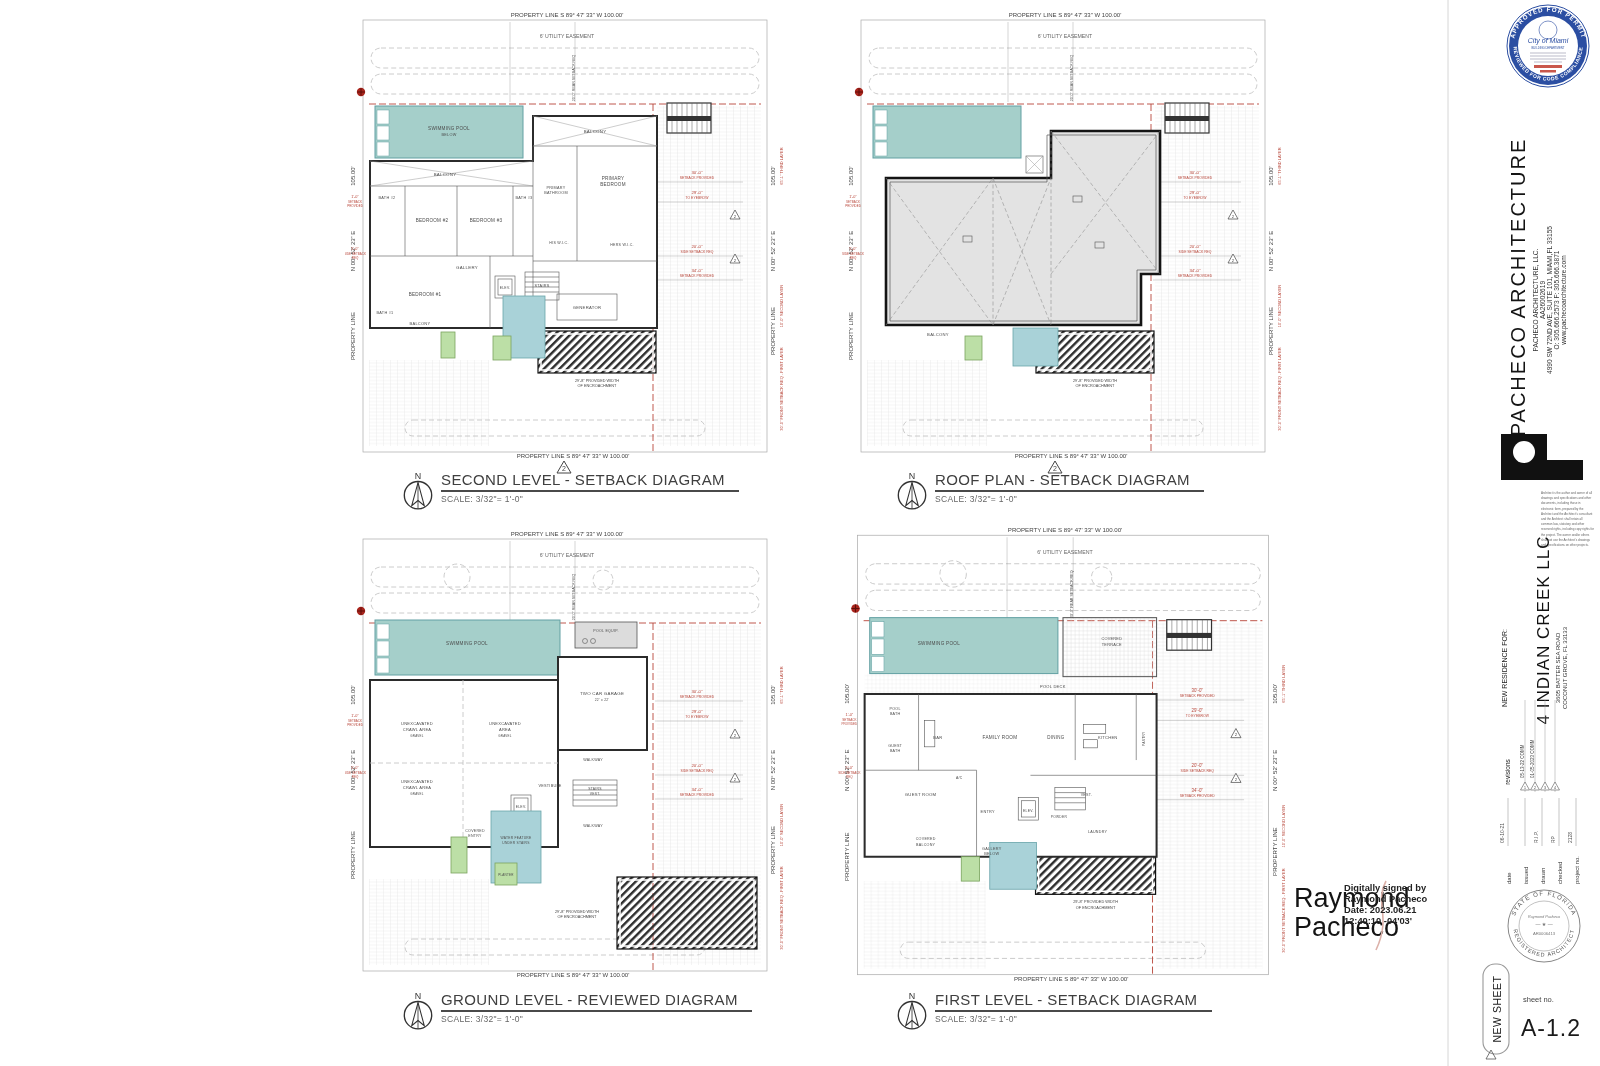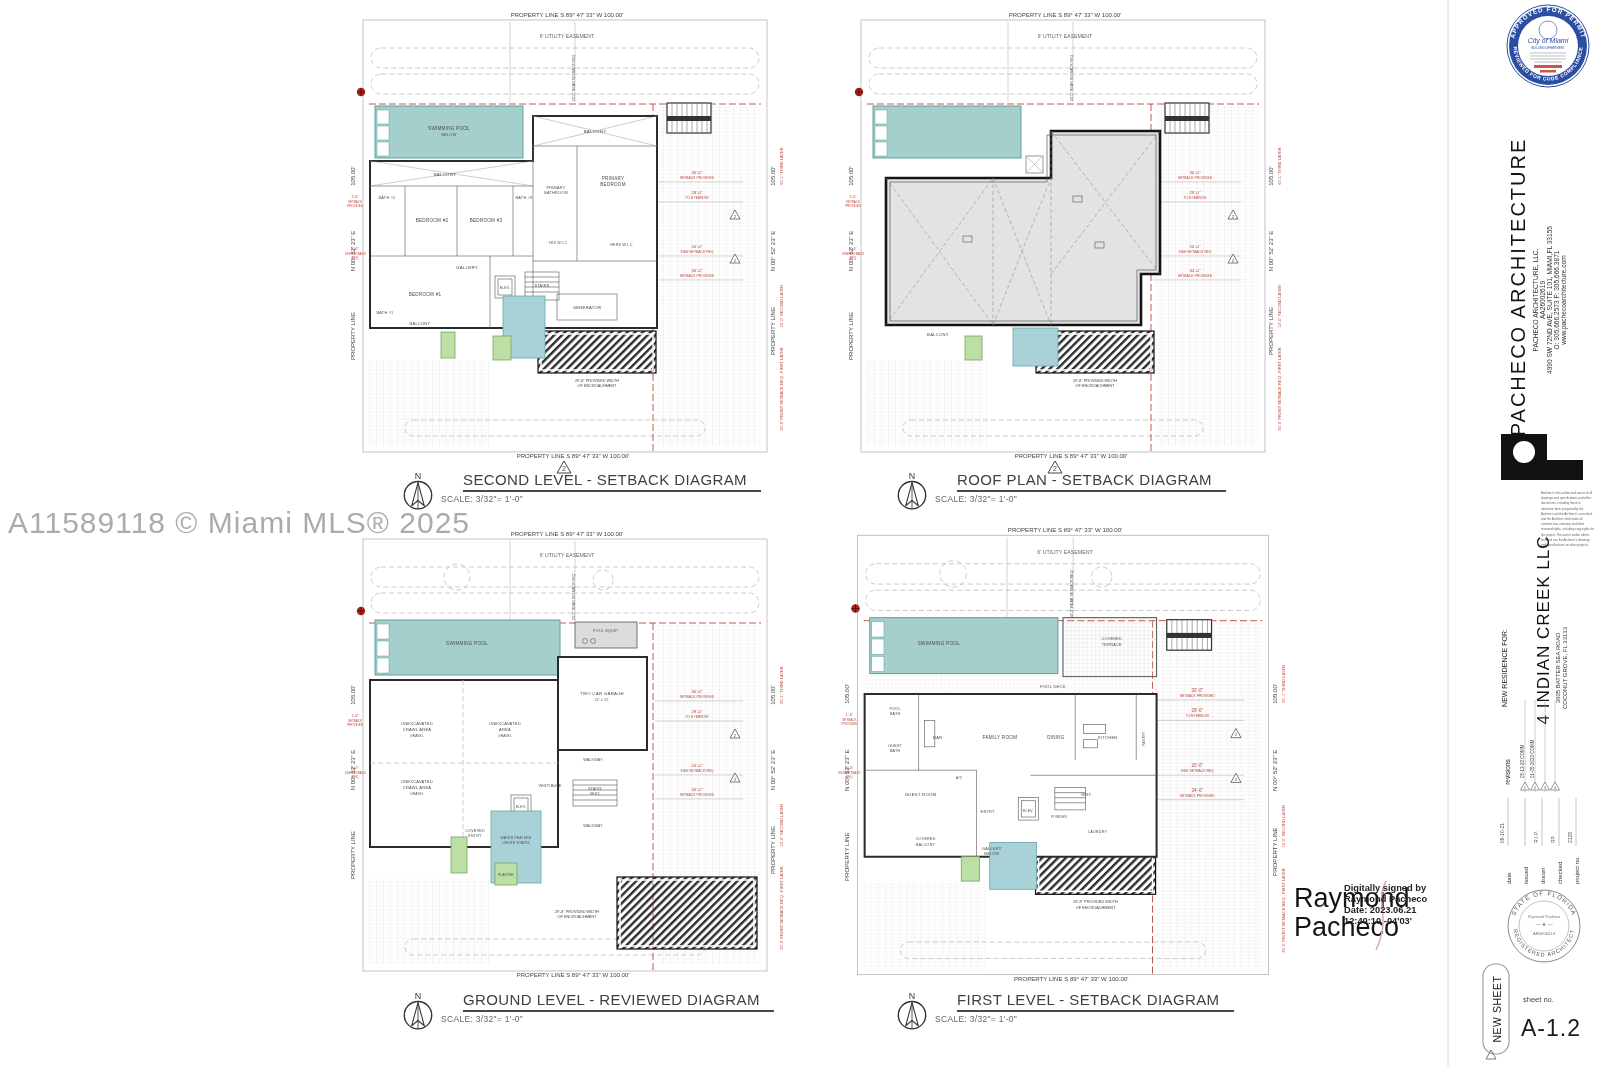--- a/index.html
+++ b/index.html
@@ -21,37 +21,36 @@
   .rdiag{stroke:#8a8a8a;stroke-width:.55;stroke-dasharray:4 2.5;fill:none;}
   .rdash{stroke:#b8463a;stroke-dasharray:7 3;stroke-width:.9;fill:none;}
   .dash{stroke:#bfbfbf;stroke-dasharray:5 3;stroke-width:.8;fill:none;}
   .bnd{fill:none;stroke:#aaa;stroke-width:.7;}
   .lead{stroke:#888;stroke-width:.35;}
   .rl{fill:#4c4c4c;text-anchor:middle;letter-spacing:.25px;}
   .steps rect{fill:#fff;stroke:#63a0a3;stroke-width:.5;}
   
   .plan-title{position:absolute;display:flex;gap:7px;align-items:flex-start;}
   .pt-title{font-size:15px;color:#3f3f3f;letter-spacing:.4px;white-space:nowrap;
-            border-bottom:2.5px solid #4a4a4a;padding:0 14px 2px 0;margin-left:22px;}
+            border-bottom:2.5px solid #4a4a4a;padding:0 14px 2px 0;}
   .pt-scale{font-size:8.5px;color:#666;margin-top:2px;letter-spacing:.3px;}
   .rev-tri{position:absolute;}
   
   #titleblock{position:absolute;left:1445px;top:0;}
   .sig-name{position:absolute;left:1294px;top:884px;font-size:27px;color:#141414;
             line-height:1.07;font-weight:400;}
   .sig-note{position:absolute;left:1344px;top:883px;width:95px;font-size:9.3px;
             font-weight:bold;color:#222;line-height:1.2;}
   .squiggle{position:absolute;left:1364px;top:878px;}
 </style>
 </head>
 <body>
 
 <div class="sheet">
 
-  <div class="watermark">A11589118 © Miami MLS® 2025</div>
 
   <svg id="plan-second" class="plan" style="left:345px;top:6px;" width="440" height="464" viewBox="0 0 440 464">
     <g>
         <rect x="312" y="100" width="104" height="340" fill="url(#pv)" opacity="0.55"></rect>
         <rect x="24" y="354" width="120" height="86" fill="url(#pv)" opacity="0.5"></rect>
         <rect x="18" y="14" width="404" height="432" class="bnd"></rect>
         <rect x="26" y="42" width="388" height="20" rx="10" class="dash"></rect>
         <rect x="26" y="68" width="388" height="20" rx="10" class="dash"></rect>
         <rect x="60" y="414" width="300" height="16" rx="8" class="dash"></rect>
         <line x1="24" y1="98" x2="416" y2="98" class="rdash"></line>

